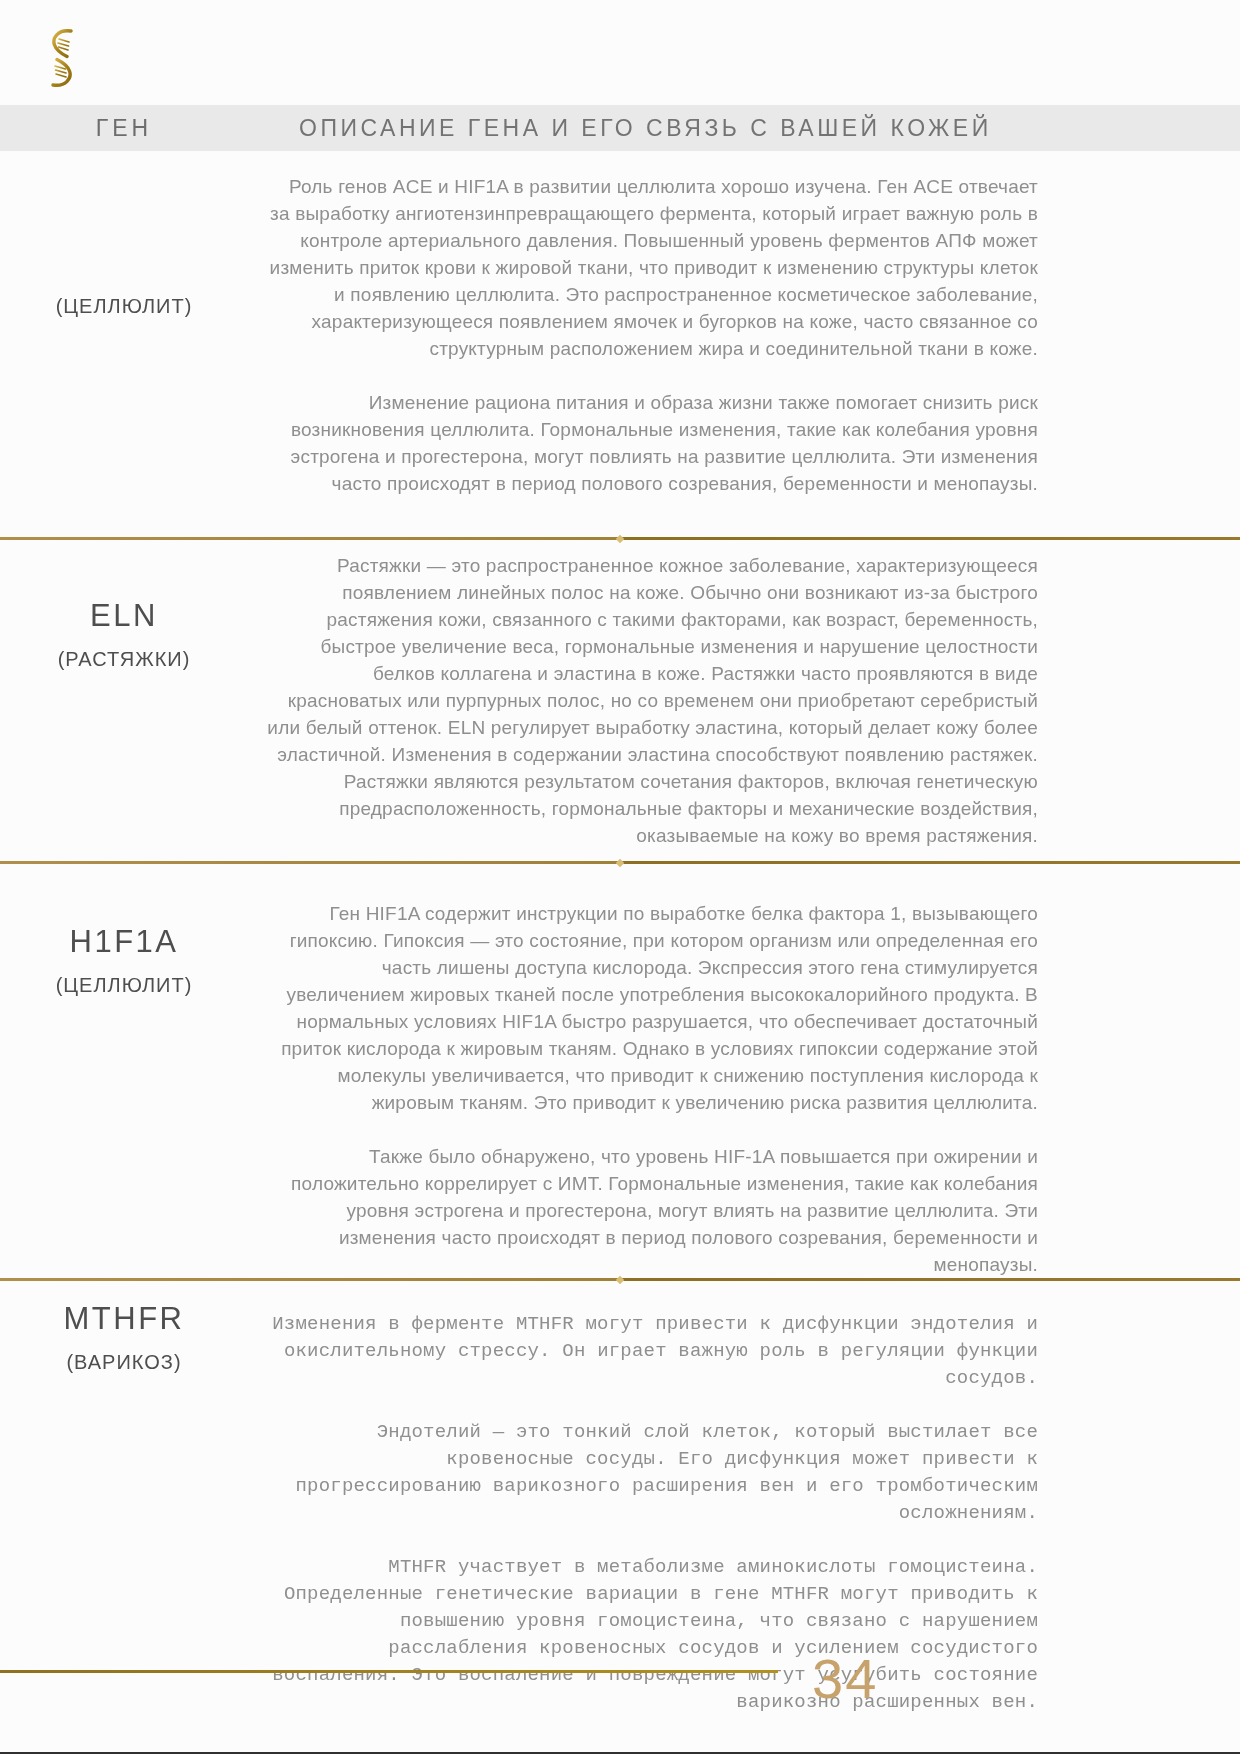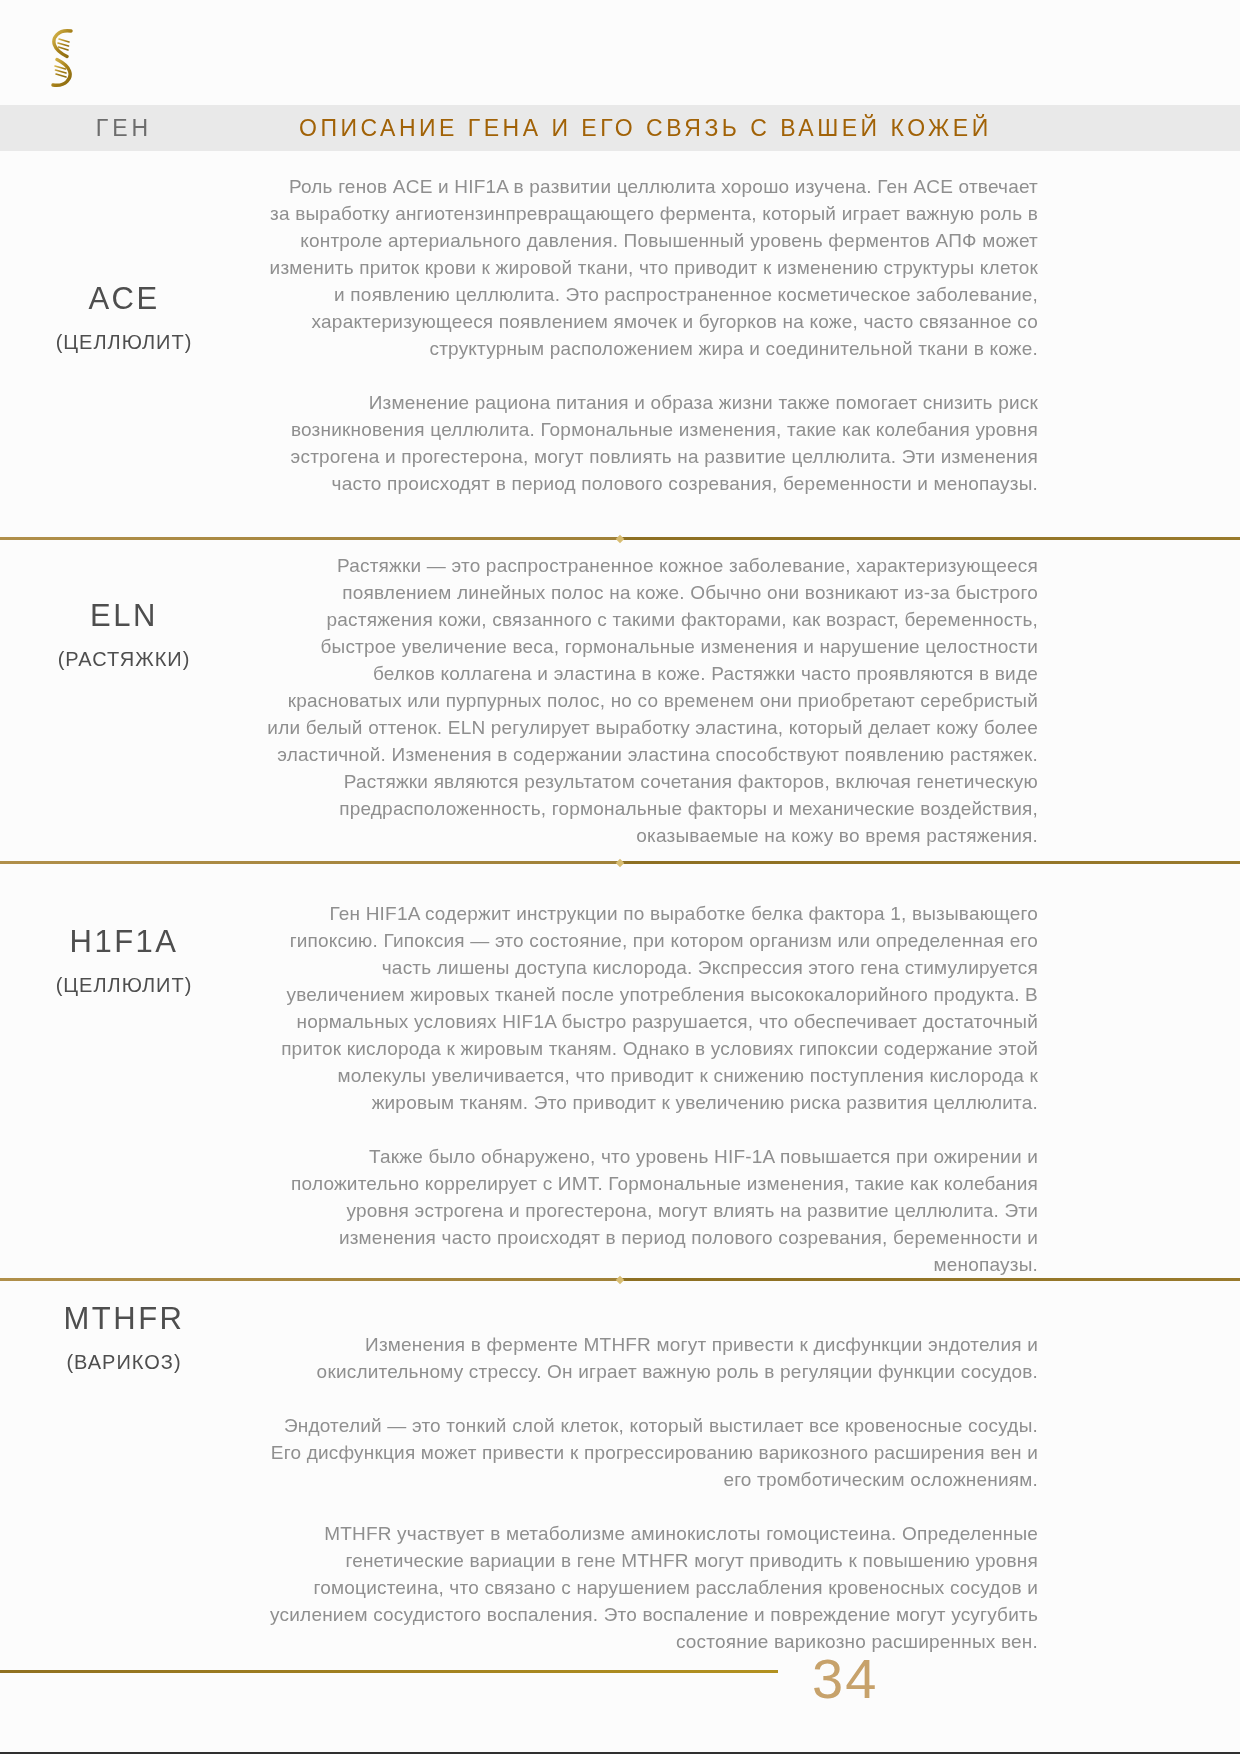--- a/index.html
+++ b/index.html
@@ -30,21 +30,21 @@
     font-weight: 300;
     letter-spacing: 4px;
     color: #6d6d6d;
   }
   .col-desc-head {
     flex: 1;
     padding-left: 18px;
     font-size: 23px;
     font-weight: 300;
     letter-spacing: 3.5px;
-    color: #a16207;
+    color: #737373;
     white-space: nowrap;
   }
   .row { display: flex; }
   .cell-gene { width: 248px; text-align: center; box-sizing: border-box; }
   .gene-name {
     font-size: 31px;
     font-weight: 300;
     letter-spacing: 2.5px;
     color: #4e4e4e;
   }
@@ -78,21 +78,21 @@
   .row-1 { min-height: 321px; }
   .row-2 { min-height: 405px; }
   .row-3 { min-height: 378px; }
   .row-0 .cell-gene { padding-top: 130px; }
   .row-1 .cell-gene { padding-top: 58px; }
   .row-2 .cell-gene { padding-top: 60px; }
   .row-3 .cell-gene { padding-top: 20px; }
   .row-0 .cell-desc { padding-top: 22px; }
   .row-1 .cell-desc { padding-top: 12px; }
   .row-2 .cell-desc { padding-top: 36px; }
-  .row-3 .cell-desc { padding-top: 50px; }
+  .row-3 .cell-desc { padding-top: 30px; font-family: Liberation Mono, monospace; }
 
   
   .divider { display: flex; align-items: center; height: 3px; }
   .divider .seg-left {
     flex: 1; height: 3px;
     background: linear-gradient(90deg, #b08f4a 0%, #a08138 100%);
   }
   .divider .seg-right {
     flex: 1; height: 3px;
     background: linear-gradient(90deg, #8d6f22 0%, #997a2c 100%);
@@ -150,21 +150,20 @@
 
   <div class="gene-table">
 
     <div class="thead">
       <div class="col-gene-head">ГЕН</div>
       <div class="col-desc-head">ОПИСАНИЕ ГЕНА И ЕГО СВЯЗЬ С ВАШЕЙ КОЖЕЙ</div>
     </div>
 
     <div class="row row-0">
       <div class="cell-gene">
-        <div class="gene-name">ACE</div>
         <div class="gene-tag">(ЦЕЛЛЮЛИТ)</div>
       </div>
       <div class="cell-desc">
         <p>Роль генов ACE и HIF1A в развитии целлюлита хорошо изучена. Ген ACE отвечает за выработку ангиотензинпревращающего фермента, который играет важную роль в контроле артериального давления. Повышенный уровень ферментов АПФ может изменить приток крови к жировой ткани, что приводит к изменению структуры клеток и появлению целлюлита. Это распространенное косметическое заболевание, характеризующееся появлением ямочек и бугорков на коже, часто связанное со структурным расположением жира и соединительной ткани в коже.</p>
         <p>Изменение рациона питания и образа жизни также помогает снизить риск возникновения целлюлита. Гормональные изменения, такие как колебания уровня эстрогена и прогестерона, могут повлиять на развитие целлюлита. Эти изменения часто происходят в период полового созревания, беременности и менопаузы.</p>
       </div>
     </div>
 
     <div class="divider">
       <span class="seg-left"></span>

